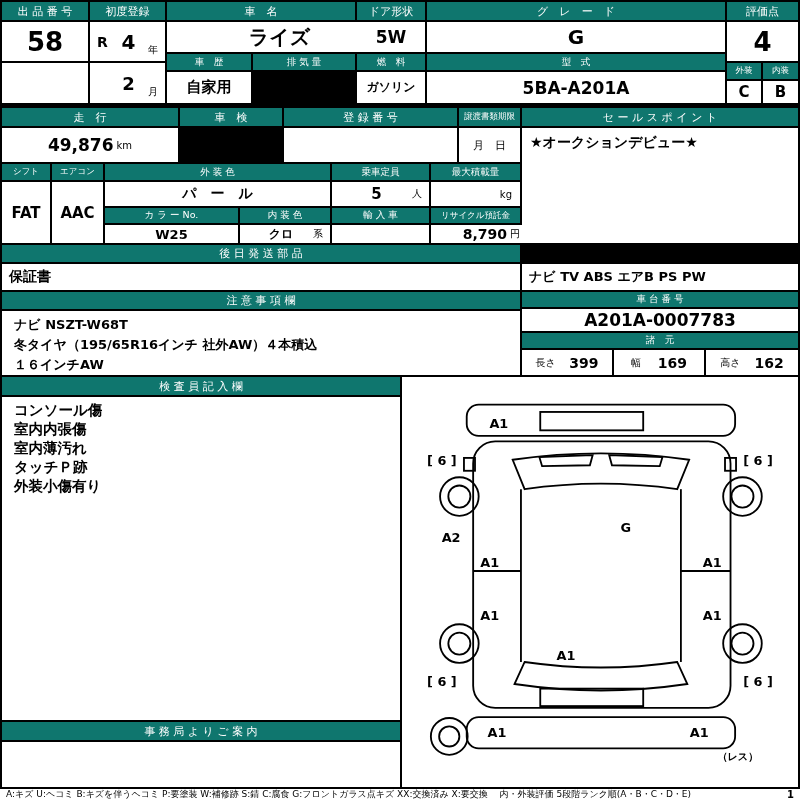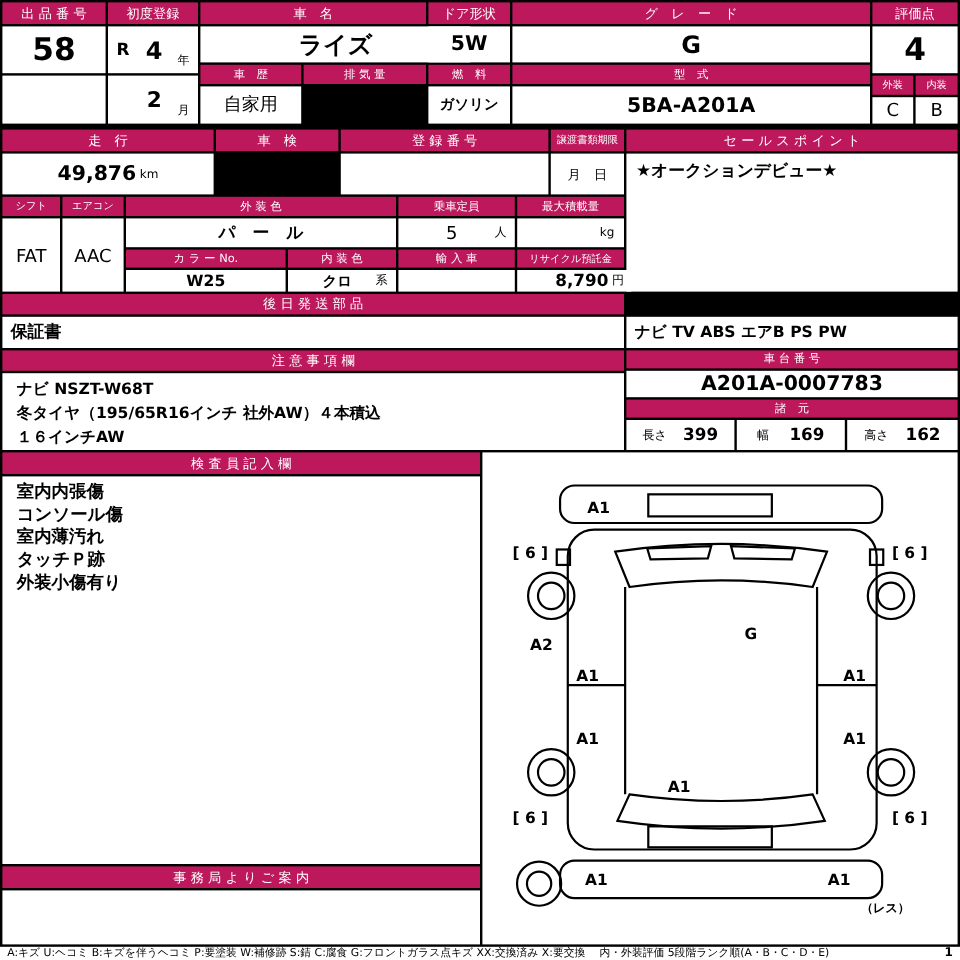--- a/index.html
+++ b/index.html
@@ -1,29 +1,29 @@
 <!DOCTYPE html>
 <html><head>
 <meta charset="utf-8">
 <style>
   * { margin:0; padding:0; box-sizing:border-box; }
   body { background:#000; font-family:"DejaVu Sans","Liberation Sans",sans-serif; }
   .sheet { position:relative; width:800px; height:800px; background:#000; overflow:hidden; }
 
-  .hdr { position:absolute; background:#be185d; color:#fff; display:flex; align-items:center;
+  .hdr { position:absolute; background:#0f766e; color:#fff; display:flex; align-items:center;
          justify-content:center; font-size:11px; white-space:pre; }
   .hdr.s  { font-size:9.5px; }
   .hdr.xs { font-size:8.5px; }
 
   .cell { position:absolute; background:#fff; color:#000; display:flex; align-items:center;
           justify-content:center; overflow:hidden; white-space:pre; }
 
   .fs26{font-size:26px;font-weight:700} .fs20{font-size:20px;font-weight:700}
   .fs18{font-size:18px;font-weight:700} .fs17{font-size:17px;font-weight:700}
-  .fs15{font-size:15px;font-weight:400} .fs14{font-size:14px;font-weight:700}
+  .fs15{font-size:15px;font-weight:700} .fs14{font-size:14px;font-weight:700}
   .fs13{font-size:13px;font-weight:700} .fs12{font-size:12px;font-weight:700}
   .unit{font-size:10px;font-weight:400;margin-left:3px}
   .lbl {font-size:10px;font-weight:400}
   .spread{justify-content:space-between;padding:0 7px}
   .left{justify-content:flex-start;padding-left:7px}
   .top-left{align-items:flex-start;justify-content:flex-start;padding:6px 8px}
   .blk{display:block;padding:4px 12px}
   .ph{font-size:11px;font-weight:400}
   .era{font-size:14px;font-weight:700;min-width:12px}
   .small-unit{font-size:10px;align-self:flex-end;padding-bottom:4px}
@@ -153,21 +153,21 @@
   <div class="cell dim" style="left:614px;top:350px;width:90px;height:25px">
     <span class="lbl">幅</span>
     <span class="fs14">169</span>
   </div>
   <div class="cell dim" style="left:706px;top:350px;width:92px;height:25px">
     <span class="lbl">高さ</span>
     <span class="fs14">162</span>
   </div>
 
   <div class="hdr" style="left:2px;top:377px;width:398px;height:18px">検 査 員 記 入 欄</div>
-  <div class="cell blk line15" style="left:2px;top:397px;width:398px;height:323px"><div>室内内張傷</div><div>コンソール傷</div><div>室内薄汚れ</div><div>タッチＰ跡</div><div>外装小傷有り</div></div>
+  <div class="cell blk line15" style="left:2px;top:397px;width:398px;height:323px"><div>コンソール傷</div><div>室内内張傷</div><div>室内薄汚れ</div><div>タッチＰ跡</div><div>外装小傷有り</div></div>
   <div class="hdr" style="left:2px;top:722px;width:398px;height:18px">事 務 局 よ り ご 案 内</div>
   <div class="cell" style="left:2px;top:742px;width:398px;height:45px"></div>
 
   <div class="cell diagram" style="left:402px;top:377px;width:396px;height:410px">
     <svg width="396" height="410" viewBox="0 0 396 410">
       <g fill="none" stroke="#000" stroke-width="2">
         <rect x="53" y="12" width="292" height="34" rx="13"></rect>
         <rect x="133" y="20" width="112" height="20"></rect>
         <circle cx="45" cy="112" r="21"></circle>
         <circle cx="45" cy="112" r="12"></circle>

